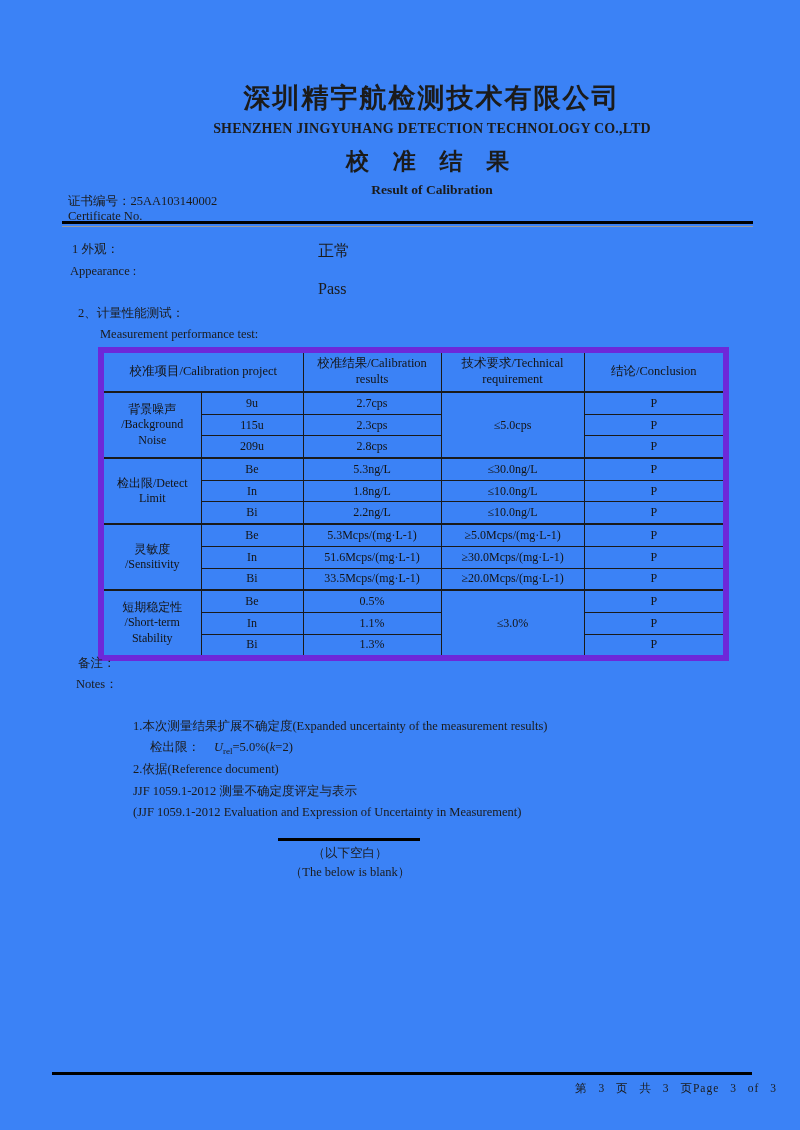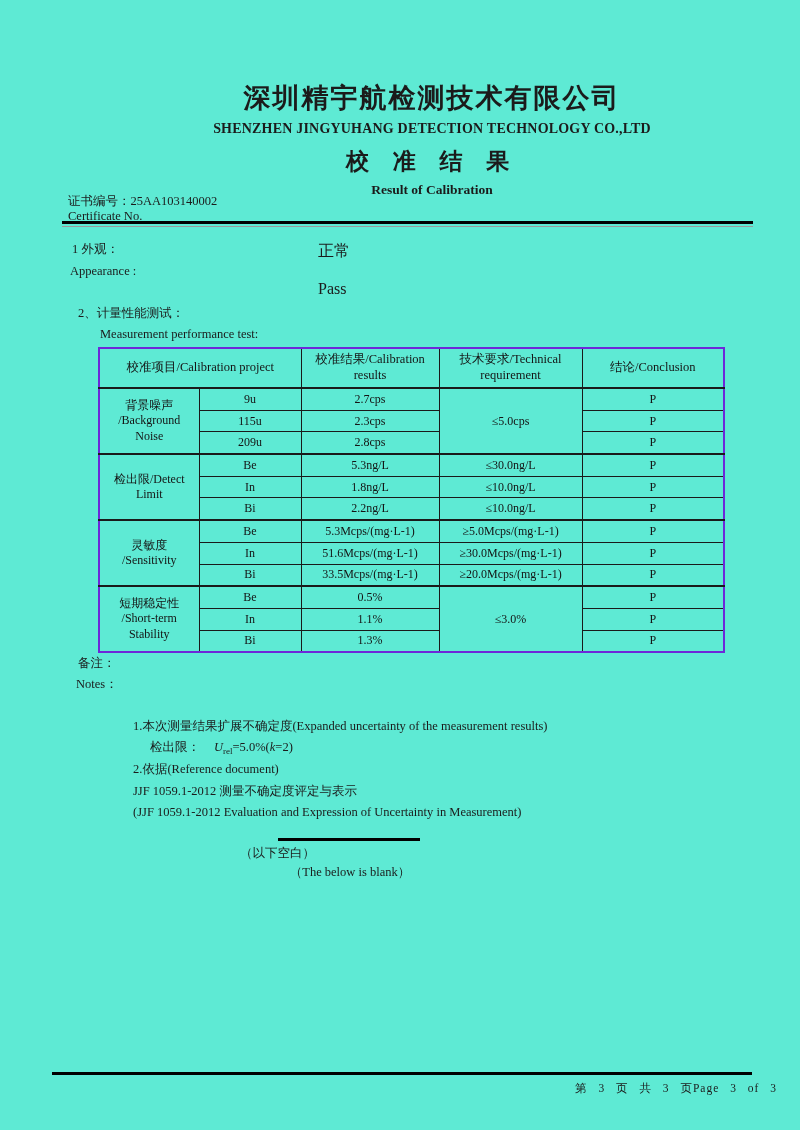--- a/index.html
+++ b/index.html
@@ -1,21 +1,21 @@
 <!DOCTYPE html>
 <html><head>
 <meta charset="utf-8">
 <style>
   html,body { margin:0; padding:0; background:#e8e8e8; }
   .page {
     position: relative;
     width: 800px;
     height: 1130px;
     margin: 0 auto;
-    background: #5eead4;
+    background: #3b82f6;
     color: #1b1b1b;
     font-family: "Liberation Serif", "DejaVu Serif", serif;
     overflow: hidden;
   }
   .abs { position: absolute; }
 
   
   .header-block { left: 64px; right: 0; top: 84px; text-align: center; }
   .company-cn { font-size: 27px; font-weight: bold; letter-spacing: 2px; line-height: 1.1; }
   .company-en { font-size: 14px; font-weight: bold; margin-top: 7px; letter-spacing: 0.2px; }
@@ -49,41 +49,41 @@
     color: #141414;
   }
   table.ctable td {
     border: 1px solid #1a1a1a;
     text-align: center;
     vertical-align: middle;
     padding: 0 2px;
     line-height: 1.25;
     overflow: hidden;
   }
-  table.ctable { border: 2px solid #6d28d9; }
+  table.ctable { border: 6px solid #6d28d9; }
   tr.thead td { height: 38px; border-bottom-width: 2px; font-size: 12.5px; }
   tr.trow td { height: 20.7px; }
   tr.sec td { border-top-width: 2px; }
   td.gname div { line-height: 1.3; }
 
   
   .notes-label    { left: 78px;  top: 655px; font-size: 12.5px; }
   .notes-label-en { left: 76px;  top: 676px; font-size: 12.5px; }
   .note-line { font-size: 12.5px; white-space: nowrap; }
   .n1  { left: 133px; top: 718px; }
   .n1b { left: 150px; top: 739px; }
   .n2  { left: 133px; top: 761px; }
   .n2b { left: 133px; top: 783px; }
   .n2c { left: 133px; top: 805px; }
   .u-sym, .k-sym { font-style: italic; }
   .u-sub { font-size: 9px; vertical-align: -3px; }
   .u-wrap { margin-left: 14px; }
 
   .blank-rule { left: 278px; top: 838px; width: 142px; height: 3px; background: #000; }
-  .blank-cn { left: 240px; top: 845px; width: 220px; font-size: 12.5px; }
+  .blank-cn { left: 240px; top: 845px; width: 220px; text-align: center; font-size: 12.5px; }
   .blank-en { left: 240px; top: 864px; width: 220px; text-align: center; font-size: 12.5px; }
 
   
   .footer-rule { left: 52px; top: 1072px; width: 700px; height: 3px; background: #000; }
   .footer-text {
     right: 23px; top: 1081px; font-size: 11.5px;
     letter-spacing: 1px; word-spacing: 7px; white-space: nowrap;
   }
   .footer-text .en { }
 </style>

